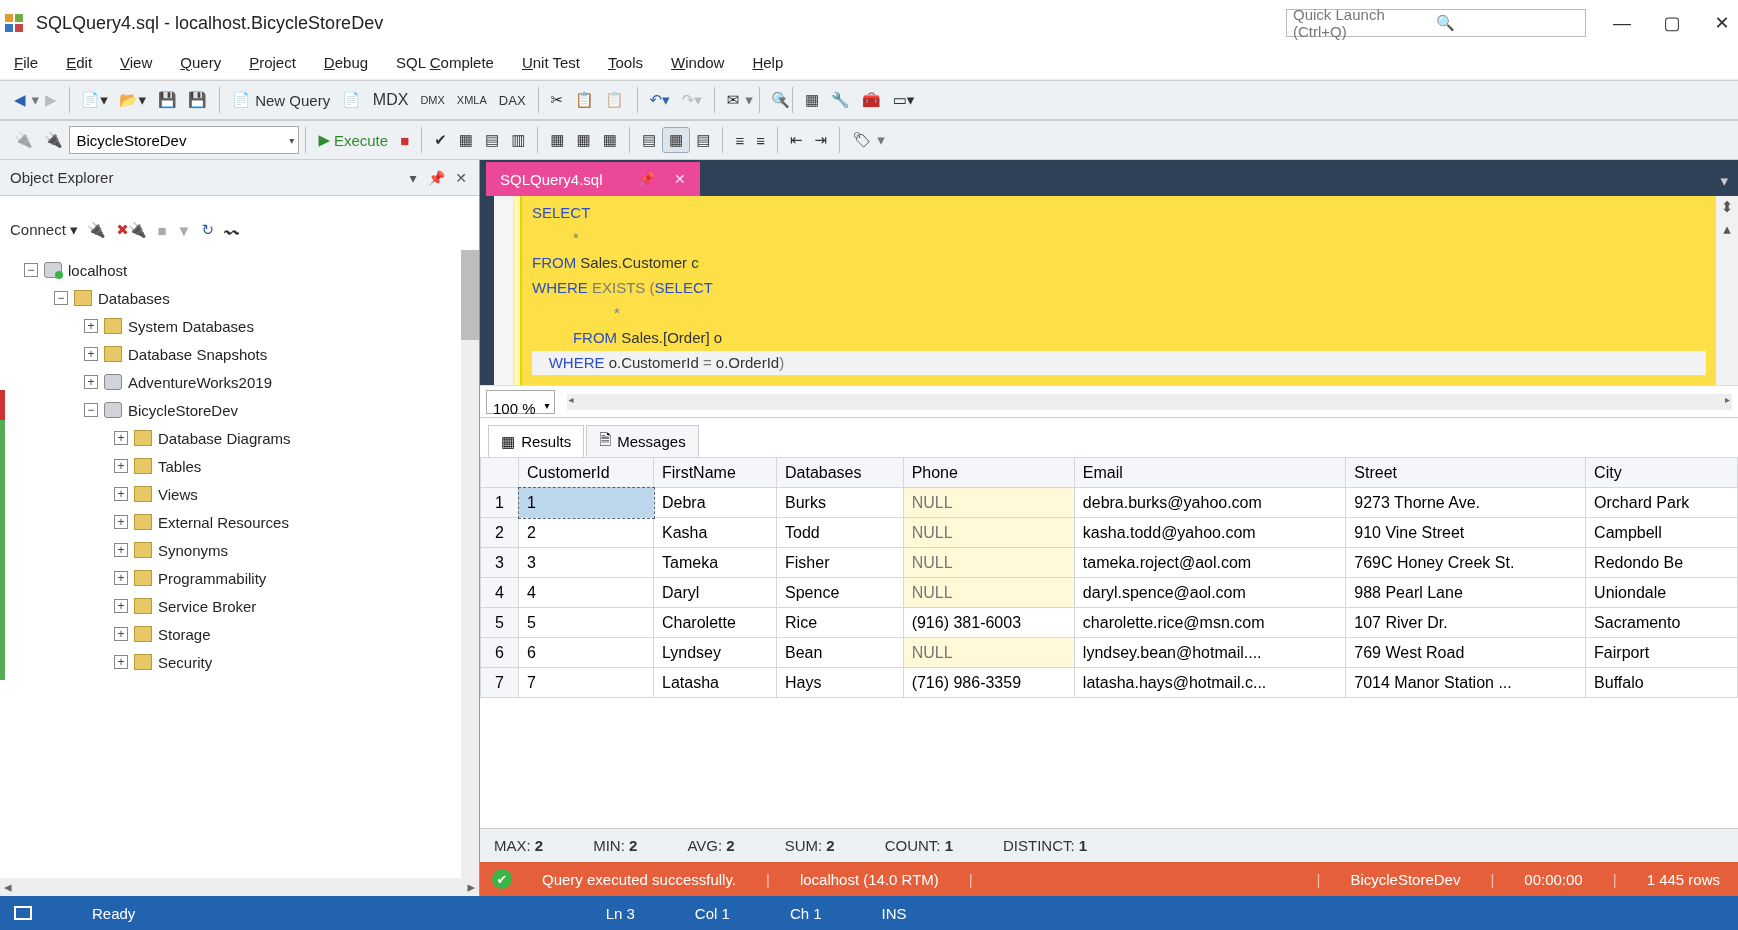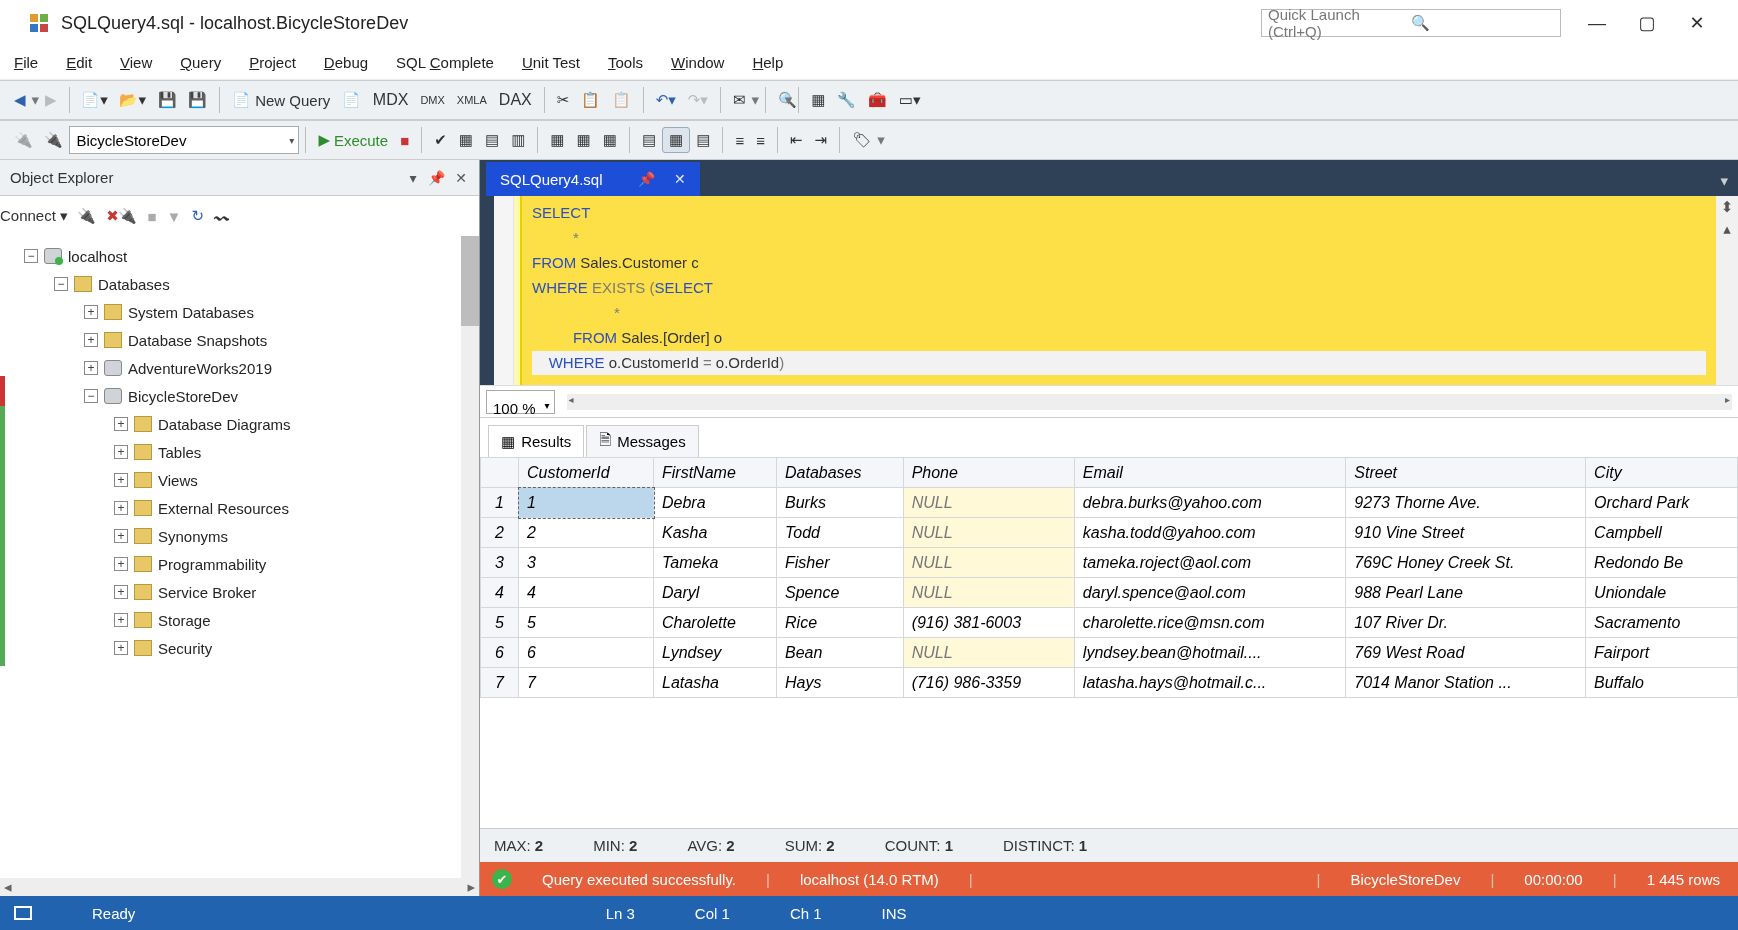--- a/index.html
+++ b/index.html
@@ -1,57 +1,57 @@
 <!DOCTYPE html>
 <html><head>
 <meta charset="utf-8">
 <style>
 * { margin:0; padding:0; box-sizing:border-box; font-family:"Segoe UI",Tahoma,sans-serif; font-size:15px; }
 body { width:1738px; height:930px; background:#fff; display:flex; flex-direction:column; overflow:hidden; }
-.titlebar { height:46px; background:#fff; display:flex; align-items:center; padding:0 27px; gap:10px; }
+.titlebar { height:46px; background:#fff; display:flex; align-items:center; padding:0 2px; gap:10px; }
 .titlebar .icon { width:24px; height:24px; }
 .titlebar .title { font-size:18px; color:#222; flex:1; }
 .titlebar .search { width:300px; height:28px; border:1px solid #bbb; padding:0 6px; display:flex; align-items:center; color:#777; }
 .titlebar .search span { flex:1; color:#777; }
 .win-btn { width:28px; height:28px; display:flex; align-items:center; justify-content:center; margin-left:12px; color:#333; font-size:18px; }
 .menubar { height:34px; background:#fff; display:flex; align-items:center; padding:0 14px; gap:28px; color:#222; border-bottom:1px solid #eee; }
 .menubar span .u { text-decoration:underline; }
 .toolbar { background:#eef1f4; border-top:1px solid #ccc; border-bottom:1px solid #ccc; display:flex; align-items:center; padding:2px 8px; min-height:40px; flex-wrap:nowrap; overflow:hidden; }
 .tb-btn { padding:3px 6px; display:inline-flex; align-items:center; gap:4px; color:#333; border-radius:3px; }
 .tb-sep { width:1px; height:26px; background:#bbb; margin:0 6px; }
 .tb-combo { height:28px; border:1px solid #aaa; background:#fff; padding:0 20px 0 6px; display:inline-flex; align-items:center; min-width:120px; position:relative; }
 .tb-combo::after { content:"▾"; position:absolute; right:4px; font-size:10px; color:#555;}
 .tb-input { height:28px; border:1px solid #aaa; background:#fff; padding:0 6px; min-width:260px; display:inline-flex; align-items:center; }
 .workspace { flex:1; display:flex; background:#2c3e50; min-height:0;}
 .panel { background:#fff; display:flex; flex-direction:column; }
 .left { width:480px; border-right:1px solid #999; }
 .panel-header { height:36px; background:#eef1f4; display:flex; align-items:center; padding:0 10px; color:#333; border-bottom:1px solid #ccc; gap:8px; }
 .panel-header .spacer { flex:1; }
 .hdr-icon { width:16px; height:16px; display:inline-flex; align-items:center; justify-content:center; color:#555; font-size:14px;}
-.connect-bar { height:40px; display:flex; align-items:center; padding:0 0; gap:10px; color:#333; }
+.connect-bar { height:40px; display:flex; align-items:center; padding:0 10px; gap:10px; color:#333;margin-top:14px; }
 .connect-bar .btn { font-weight:400; }
 .tree-wrap { flex:1; overflow:auto; position:relative; padding:6px 4px 6px 0; }
 .tree { font-size:16px; color:#252525; }
 .tree .row { display:flex; align-items:center; height:28px; gap:6px; white-space:nowrap; }
 .expander { width:14px; height:14px; border:1px solid #888; display:inline-flex; align-items:center; justify-content:center; font-size:12px; line-height:1; color:#444; background:#fff; }
 .folder-icon { width:18px; height:16px; background:#e7c766; border:1px solid #b59a3c; }
 .db-icon { width:18px; height:16px; background:#d0d4d8; border-radius:3px; border:1px solid #888; }
 .srv-icon { width:18px; height:16px; background:#d0d4d8; border-radius:3px; border:1px solid #888; position:relative; }
 .srv-icon::after{ content:""; position:absolute; right:-2px; bottom:-2px; width:8px; height:8px; background:#3bb54a; border-radius:50%; }
 .indent-1 { padding-left:24px; }
 .indent-2 { padding-left:54px; }
 .indent-3 { padding-left:84px; }
 .indent-4 { padding-left:114px; }
 .tree-scroll-v { position:absolute; right:0; top:0; width:18px; height:100%; background:#eee; }
 .tree-scroll-v .thumb { width:100%; height:90px; background:#bdbdbd; }
 .tree-scroll-h { height:18px; background:#eee; display:flex; align-items:center; padding:0 4px; color:#666; font-size:14px;}
 .color-strip { position:absolute; left:0; width:5px; top:0; }
 .right { flex:1; display:flex; flex-direction:column; background:#2f4156; min-width:0;}
 .tab-strip { height:36px; background:#2f4156; display:flex; align-items:flex-end; padding-left:6px; }
-.tab { height:34px; background:#1d4ed8; color:#fff; display:flex; align-items:center; padding:0 14px; gap:18px; font-size:16px;}
+.tab { height:34px; background:#ec4899; color:#fff; display:flex; align-items:center; padding:0 14px; gap:18px; font-size:16px;}
 .tab .pin, .tab .close { color:rgba(255,255,255,.85); font-size:14px; }
 .tab-strip .flex { flex:1; }
 .editor-area { background:#fde047; flex:0 0 auto; display:flex; position:relative;margin-left:14px; }
 .gutter { width:20px; background:#f5f5f5; border-right:1px solid #e5e5e5; }
 .marker { width:8px; background:#fff9b0; border-right:2px solid #e6d000; }
 .code { padding:4px 10px 10px 10px; font-family:Consolas,monospace; font-size:17px; line-height:24px; flex:1; white-space:pre; color:#333; }
 .kw { color:#2c4fc2; }
 .gy { color:#7a7a7a; }
 .op { color:#7a7a7a; }
 .hl-line { background:#f2f2f2; display:inline-block; width:100%; }
@@ -61,21 +61,21 @@
 .zoom-bar { height:32px; background:#fff; border-top:1px solid #ddd; display:flex; align-items:center; padding:0 6px; gap:6px;}
 .zoom-bar .combo { height:24px; border:1px solid #aaa; padding:9px 18px 0 6px; position:relative; }
 .zoom-bar .combo::after{ content:"▾"; position:absolute; right:4px; font-size:10px; }
 .hscroll { flex:1; height:16px; background:#eee; margin-left:6px; position:relative;}
 .hscroll::before{ content:"◂"; position:absolute; left:2px; font-size:10px; color:#666;}
 .hscroll::after{ content:"▸"; position:absolute; right:2px; font-size:10px; color:#666;}
 .result-tabs { height:40px; background:#fff; border-top:1px solid #ccc; display:flex; align-items:flex-end; padding-left:8px; gap:2px;}
 .rtab { height:32px; display:flex; align-items:center; padding:0 12px; gap:6px; border:1px solid #ccc; border-bottom:none; background:#f4f6f9; }
 .rtab.active { background:#fff; }
 .grid-wrap { flex:1; background:#fff; min-height:0; display:flex; flex-direction:column;}
-.grid { width:100%; flex:1; overflow:hidden;font-style:italic; }
+.grid { width:100%; flex:1; overflow:hidden; }
 table { border-collapse:collapse; width:100%; }
 th, td { border:1px solid #d5d8db; padding:4px 8px; text-align:left; font-size:16px; height:30px; white-space:nowrap; overflow:hidden; text-overflow:ellipsis;}
 th { background:#f4f6f9; font-weight:normal; }
 td.rownum, th.rownum { background:#f4f6f9; width:38px; text-align:center; }
 td.null { background:#fff9d8; color:#777; }
 td.selected { background:#bcd6ec; outline:1px dashed #567; }
 .aggbar { height:34px; background:#eef1f4; border-top:1px solid #ccc; display:flex; align-items:center; padding:0 14px; gap:50px; font-size:16px; color:#333;}
 .aggbar b{ font-weight:bold; }
 .statusbar { height:34px; background:#e45f3a; color:#fff; display:flex; align-items:center; padding:0 12px; gap:24px; font-size:16px;}
 .statusbar .chk { width:20px; height:20px; background:#3bb54a; border-radius:50%; display:inline-flex; align-items:center; justify-content:center; color:#fff; font-size:13px; }
@@ -126,21 +126,21 @@
   <span class="tb-btn">📄▾</span>
   <span class="tb-btn">📂▾</span>
   <span class="tb-btn" style="color:#2c63b0">💾</span>
   <span class="tb-btn" style="color:#2c63b0">💾</span>
   <span class="tb-sep"></span>
   <span class="tb-btn">📄 <span class="u">New Query</span></span>
   <span class="tb-btn">📄</span>
   <span class="tb-btn" style="font-size:16px">MDX</span>
   <span class="tb-btn" style="font-size:11px">DMX</span>
   <span class="tb-btn" style="font-size:11px">XMLA</span>
-  <span class="tb-btn" style="font-size:16px">DAX</span>
+  <span class="tb-btn" style="font-size:13px">DAX</span>
   <span class="tb-sep"></span>
   <span class="tb-btn">✂</span>
   <span class="tb-btn">📋</span>
   <span class="tb-btn" style="opacity:.5">📋</span>
   <span class="tb-sep"></span>
   <span class="tb-btn" style="color:#2c63b0">↶▾</span>
   <span class="tb-btn" style="color:#bbb">↷▾</span>
   <span class="tb-sep"></span>
   <span class="tb-btn">✉</span>
   <span style="color:#777">▾</span>

